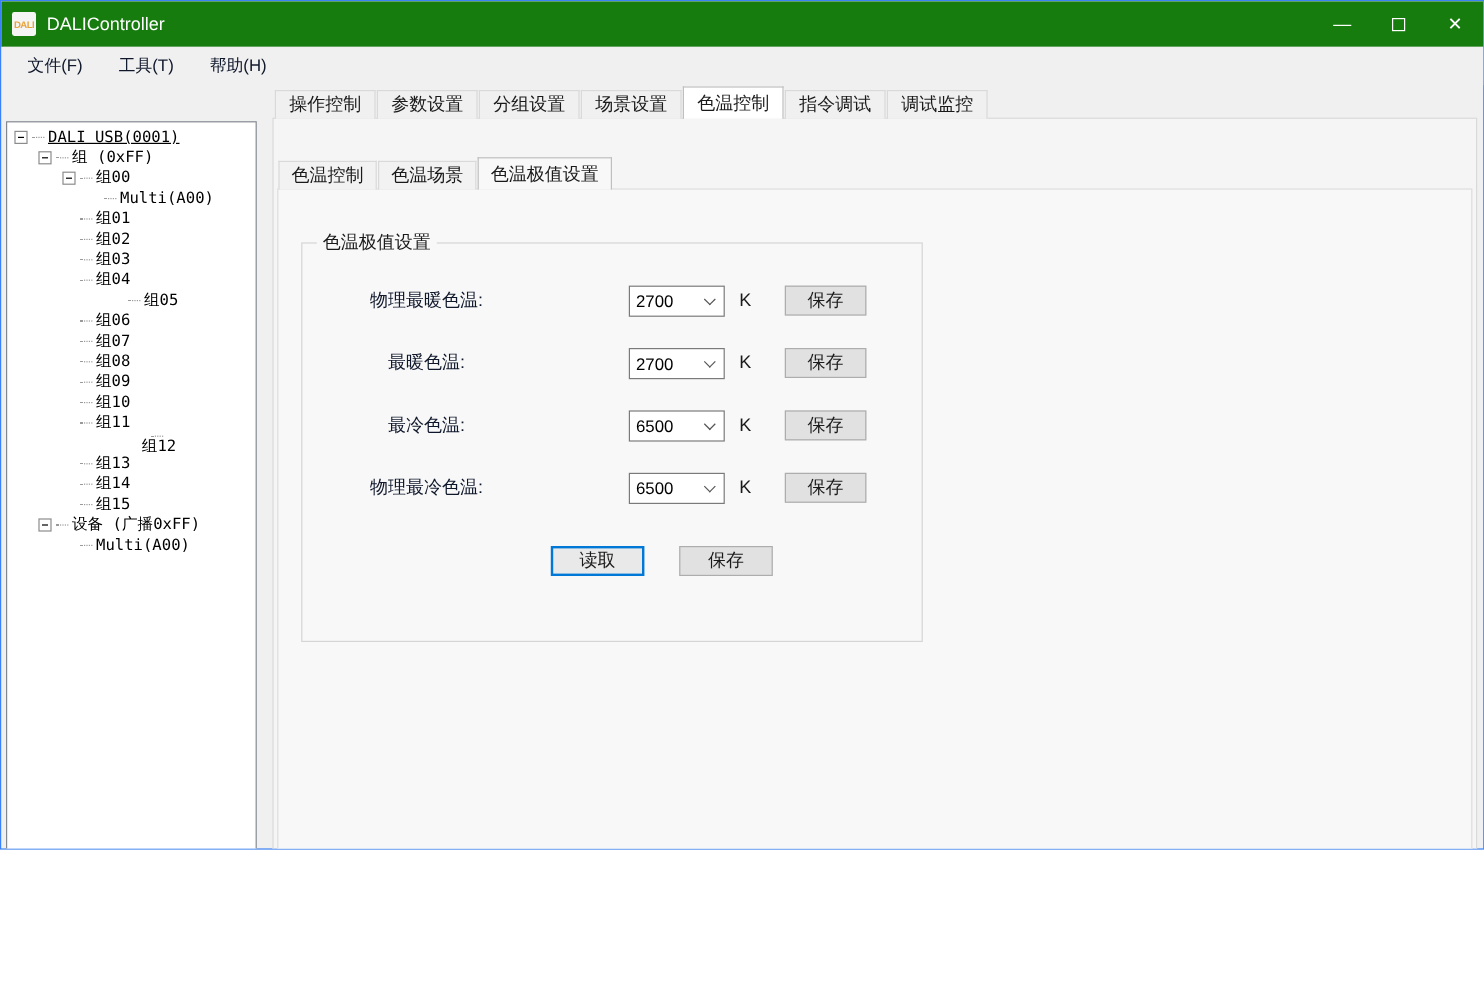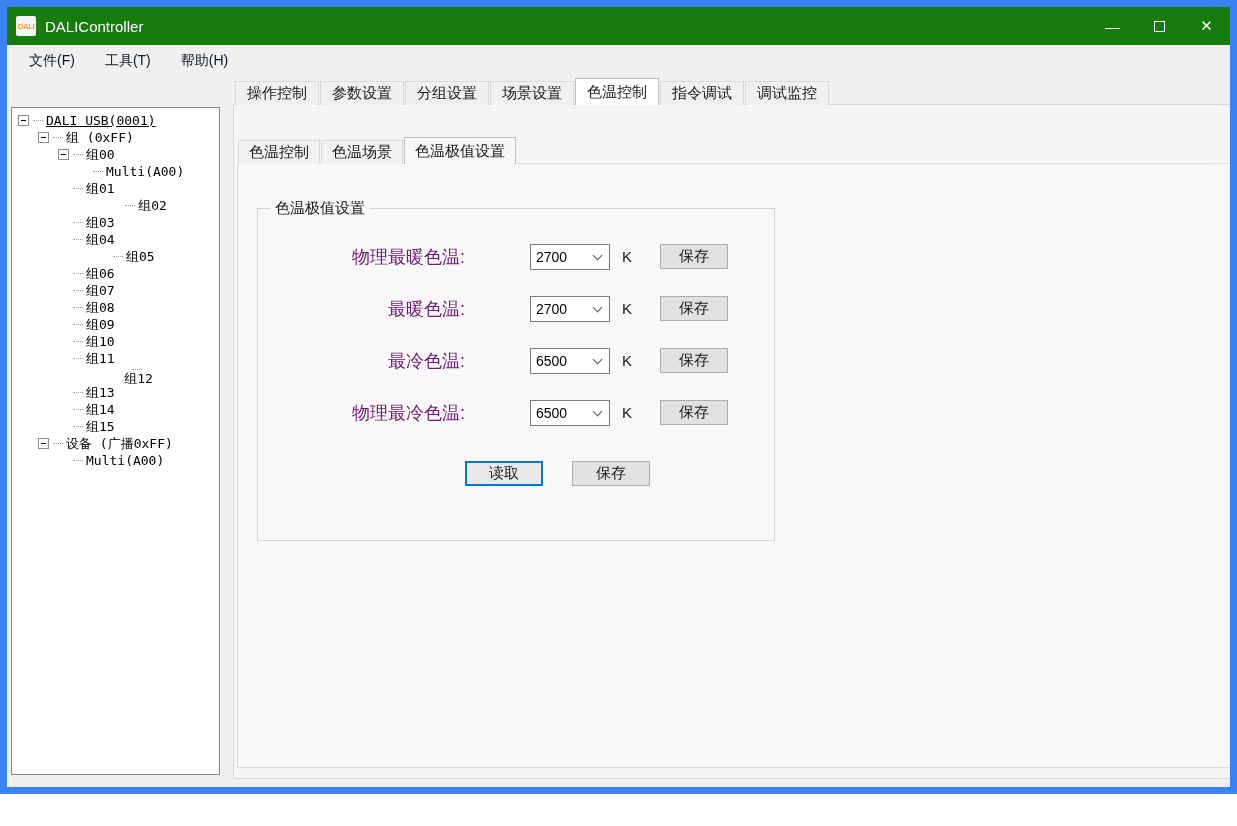--- a/index.html
+++ b/index.html
@@ -1,20 +1,20 @@
 <!DOCTYPE html>
 <html><head>
 <meta charset="utf-8">
 <style>
   * { box-sizing: border-box; margin: 0; padding: 0; }
   html,body { width:1237px; height:826px; }
   body { font-family: "Liberation Sans", sans-serif; background:#ffffff; }
   .window {
-    position:relative; width:1237px; height:794px;
-    border:7px solid #3b82f6; background:#f0f0f0; overflow:hidden;
+    position:relative; width:1237px; height:708px;
+    border:1px solid #3b82f6; background:#f0f0f0; overflow:hidden;
   }
   
   .titlebar {
     position:absolute; left:0; top:0; width:100%; height:38px;
     background:#167c0e; display:flex; align-items:center; color:#fff;
   }
   .app-icon {
     width:20px; height:20px; margin-left:9px; background:#f5f5f5;
     border-radius:2px; display:flex; align-items:center; justify-content:center;
     font-size:8px; font-weight:bold; color:#e8a33d; letter-spacing:-0.5px;
@@ -74,21 +74,21 @@
   .groupbox {
     position:absolute; left:19px; top:44px; width:518px; height:333px;
     border:1px solid #d5d5d5;
   }
   .groupbox-title {
     position:absolute; left:12px; top:-10px; background:#f8f8f8; padding:0 5px;
     font-size:15px; color:#1a1a1a;
   }
   .form-rows { padding-top:34px; }
   .form-row { display:flex; align-items:center; height:27px; margin-bottom:25px; }
-  .row-label { width:207px; text-align:right; font-size:18px; color:#701a75; }
+  .row-label { width:207px; text-align:center; font-size:15px; color:#0f172a; }
   .combo {
     margin-left:65px; width:80px; height:26px; background:#fff; border:1px solid #7a7a7a;
     display:flex; align-items:center; font-size:14px; color:#000; padding-left:5px;
   }
   .combo-value { flex:1; }
   .chevron {
     width:7px; height:7px; border-right:1px solid #555; border-bottom:1px solid #555;
     transform:rotate(45deg); margin-right:8px; margin-top:-3px;
   }
   .unit { margin-left:12px; font-size:15px; color:#1a1a1a; width:14px; }
@@ -177,21 +177,21 @@
         <span class="stub"></span>
         <span>Multi(A00)</span>
       </div>
 
       <div class="tree-item" style="padding-left: 46px;">
         <span class="expand-box" style="visibility: hidden;"></span>
         <span class="stub"></span>
         <span>组01</span>
       </div>
 
-      <div class="tree-item" style="padding-left: 46px; justify-content: center;">
+      <div class="tree-item" style="padding-left: 46px;">
         <span class="expand-box" style="visibility: hidden;"></span>
         <span class="stub"></span>
         <span>组02</span>
       </div>
 
       <div class="tree-item" style="padding-left: 46px;">
         <span class="expand-box" style="visibility: hidden;"></span>
         <span class="stub"></span>
         <span>组03</span>
       </div>

